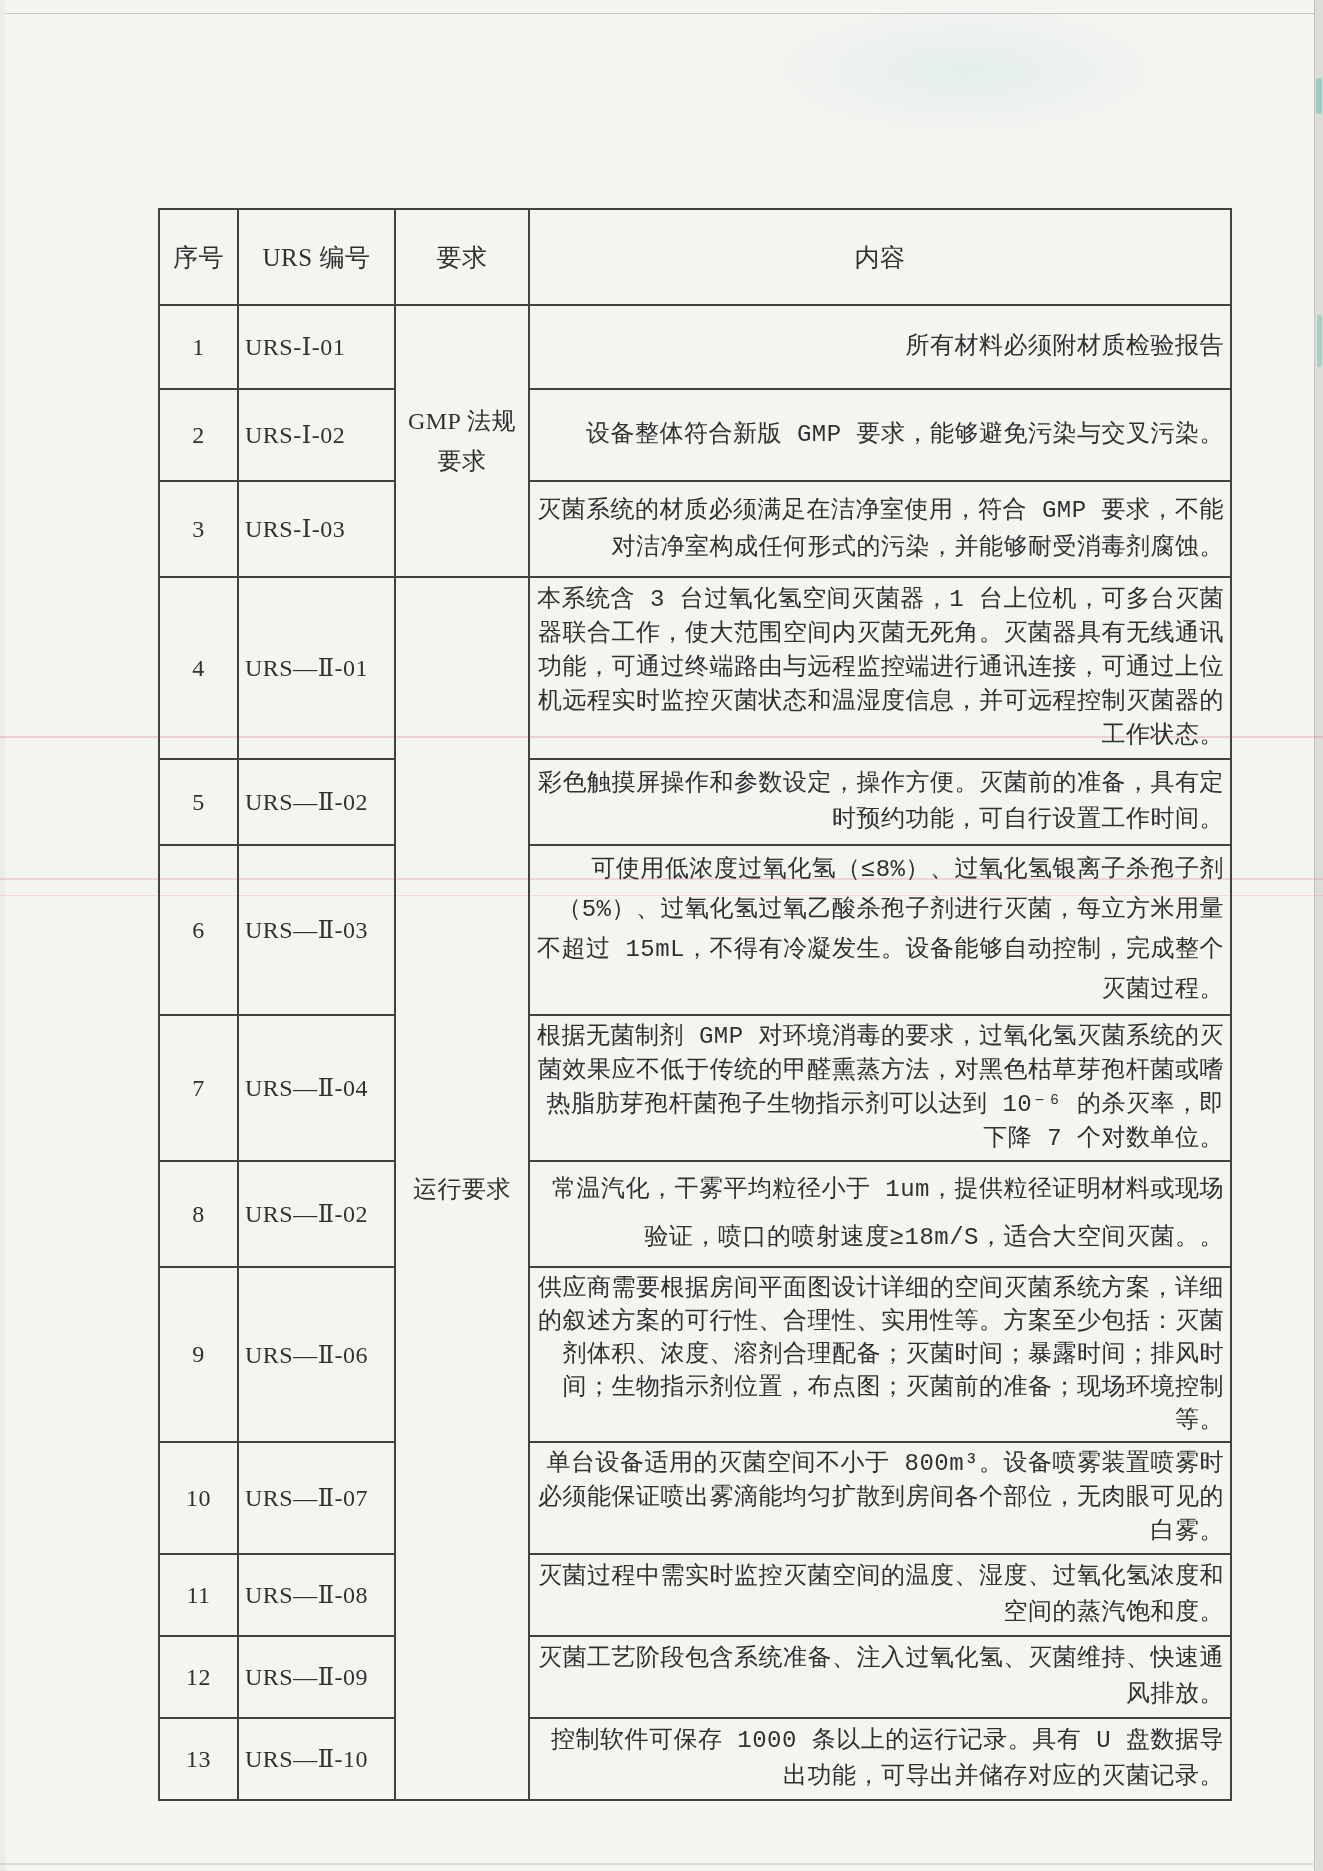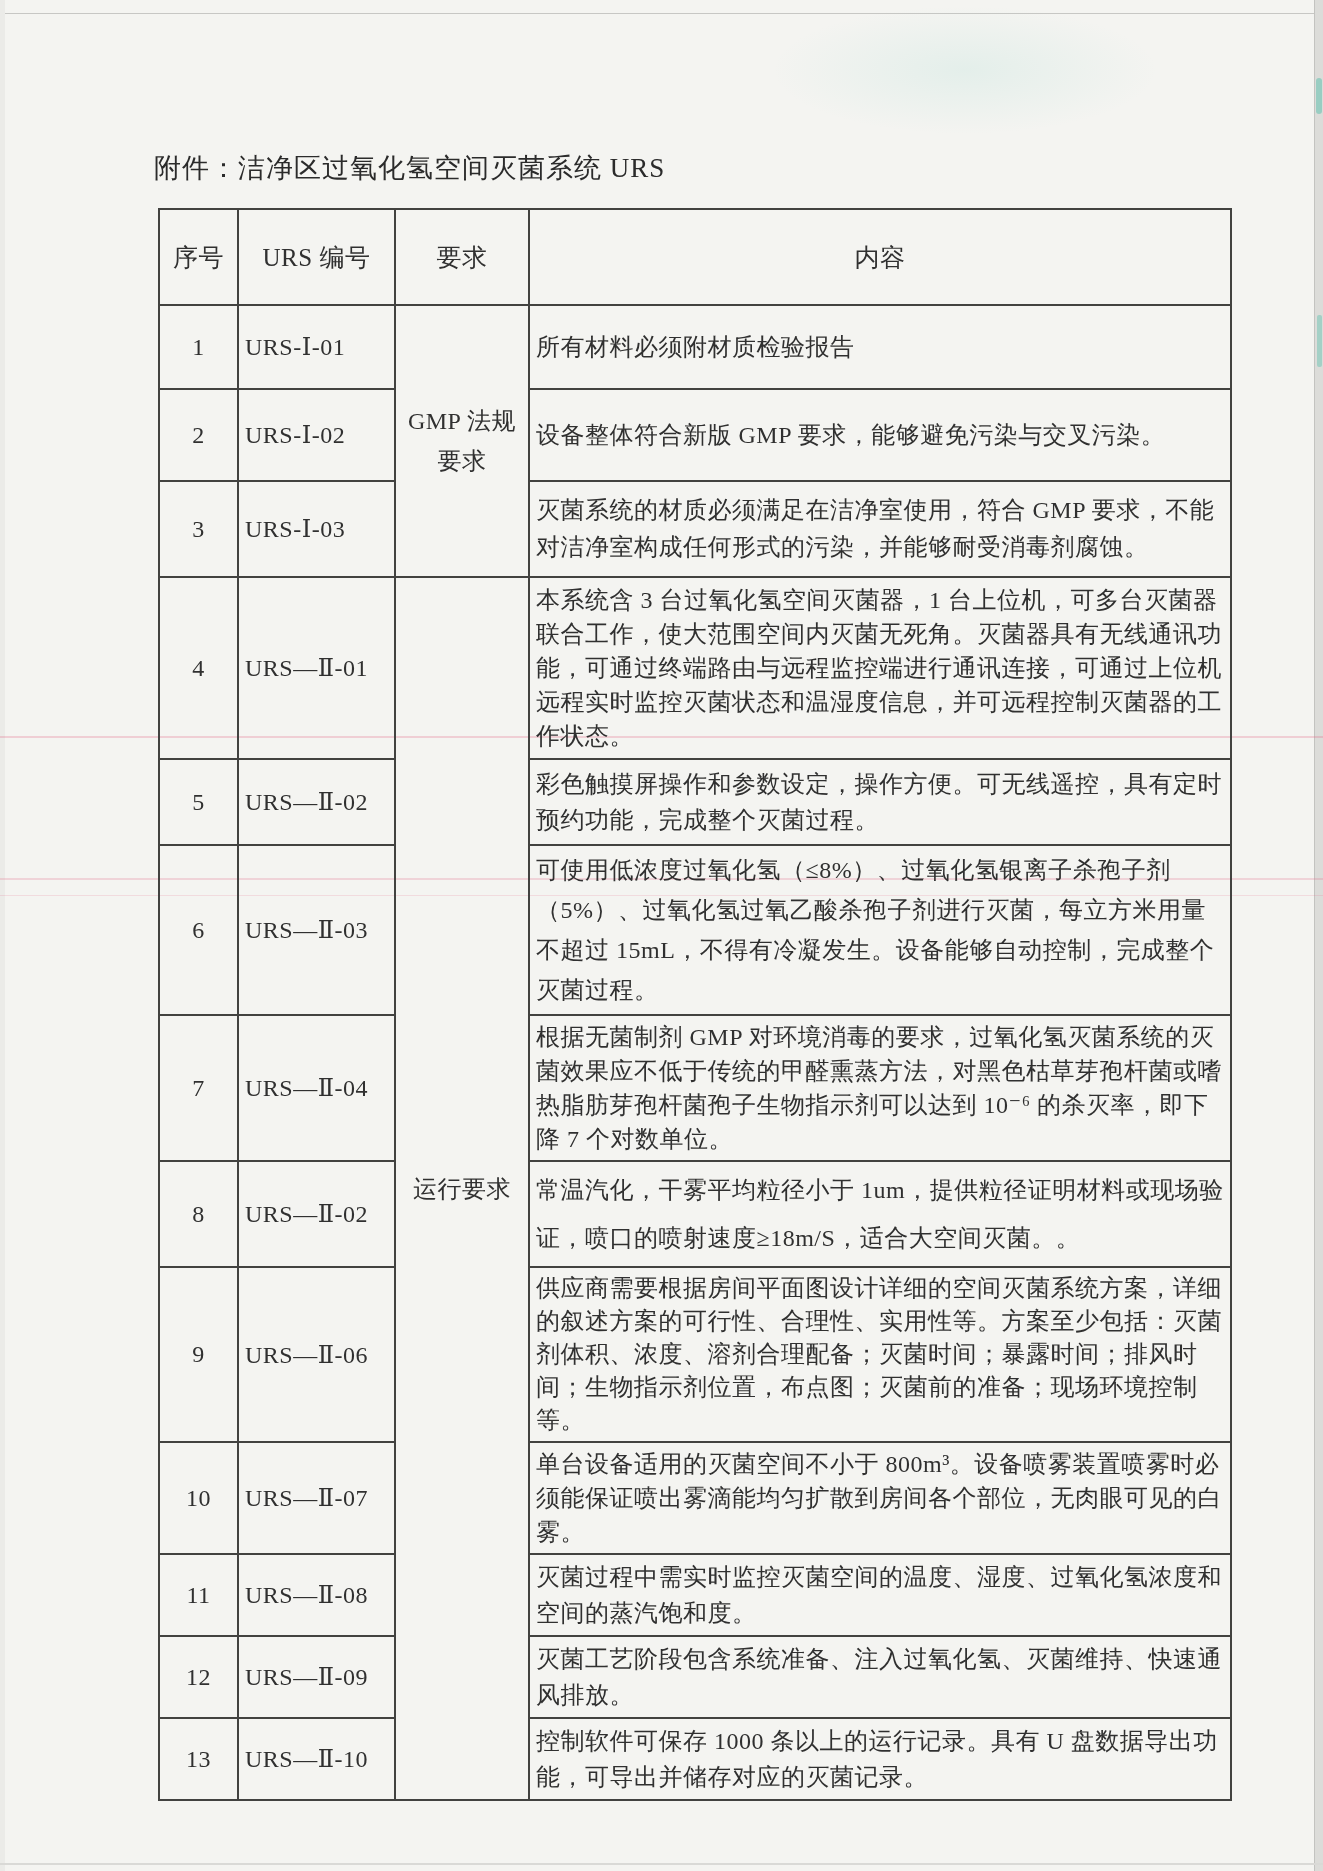--- a/index.html
+++ b/index.html
@@ -38,21 +38,21 @@
   table.urs th,table.urs td{
     border:2px solid #424240;
     vertical-align:middle;
     padding:4px 6px;
     font-weight:normal;
   }
   th.h-cell{font-size:25px;text-align:center;}
   td.c-no{text-align:center;}
   td.c-urs{text-align:left;white-space:nowrap;}
   td.c-req{text-align:center;line-height:40px;}
-  td.c-body{text-align:left;padding-left:16px;padding-right:10px;line-height:36px;}
+  td.c-body{text-align:right;padding-left:16px;padding-right:10px;line-height:36px;font-family:Liberation Mono, monospace;}
   .lh33{line-height:33px!important;}
   .lh34{line-height:34px!important;}
   .lh37{line-height:37px!important;}
   .lh40{line-height:40px!important;margin-left:17px;}
   .lh48{line-height:48px!important;}
 </style>
 </head>
 <body>
 
 <div class="stage">
@@ -61,21 +61,20 @@
   <div class="edge-left-strip"></div>
   <div class="edge-right-strip"></div>
   <div class="edge-bottom-line"></div>
   <div class="teal-smudge-top"></div>
   <div class="teal-mark-right-1"></div>
   <div class="teal-mark-right-2"></div>
   <div class="pink-line-1"></div>
   <div class="pink-line-2"></div>
   <div class="pink-line-3"></div>
 
-  <div class="doc-title">附件：洁净区过氧化氢空间灭菌系统 URS</div>
 
   <table class="urs">
     <colgroup>
       <col style="width:79px">
         <col style="width:157px">
         <col style="width:134px">
         <col style="width:702px">
     </colgroup>
     <tbody>
         <tr style="height:96px">
@@ -102,21 +101,21 @@
     </tr>
     <tr style="height:182px">
       <td class="c-no">4</td>
       <td class="c-urs">URS—Ⅱ-01</td>
       <td class="c-req" rowspan="10">运行要求</td>
       <td class="c-body lh34">本系统含 3 台过氧化氢空间灭菌器，1 台上位机，可多台灭菌器联合工作，使大范围空间内灭菌无死角。灭菌器具有无线通讯功能，可通过终端路由与远程监控端进行通讯连接，可通过上位机远程实时监控灭菌状态和温湿度信息，并可远程控制灭菌器的工作状态。</td>
     </tr>
     <tr style="height:86px">
       <td class="c-no">5</td>
       <td class="c-urs">URS—Ⅱ-02</td>
-      <td class="c-body">彩色触摸屏操作和参数设定，操作方便。可无线遥控，具有定时预约功能，完成整个灭菌过程。</td>
+      <td class="c-body">彩色触摸屏操作和参数设定，操作方便。灭菌前的准备，具有定时预约功能，可自行设置工作时间。</td>
     </tr>
     <tr style="height:160px">
       <td class="c-no">6</td>
       <td class="c-urs">URS—Ⅱ-03</td>
       <td class="c-body lh40">可使用低浓度过氧化氢（≤8%）、过氧化氢银离子杀孢子剂（5%）、过氧化氢过氧乙酸杀孢子剂进行灭菌，每立方米用量不超过 15mL，不得有冷凝发生。设备能够自动控制，完成整个灭菌过程。</td>
     </tr>
     <tr style="height:134px">
       <td class="c-no">7</td>
       <td class="c-urs">URS—Ⅱ-04</td>
       <td class="c-body lh34">根据无菌制剂 GMP 对环境消毒的要求，过氧化氢灭菌系统的灭菌效果应不低于传统的甲醛熏蒸方法，对黑色枯草芽孢杆菌或嗜热脂肪芽孢杆菌孢子生物指示剂可以达到 10⁻⁶ 的杀灭率，即下降 7 个对数单位。</td>

